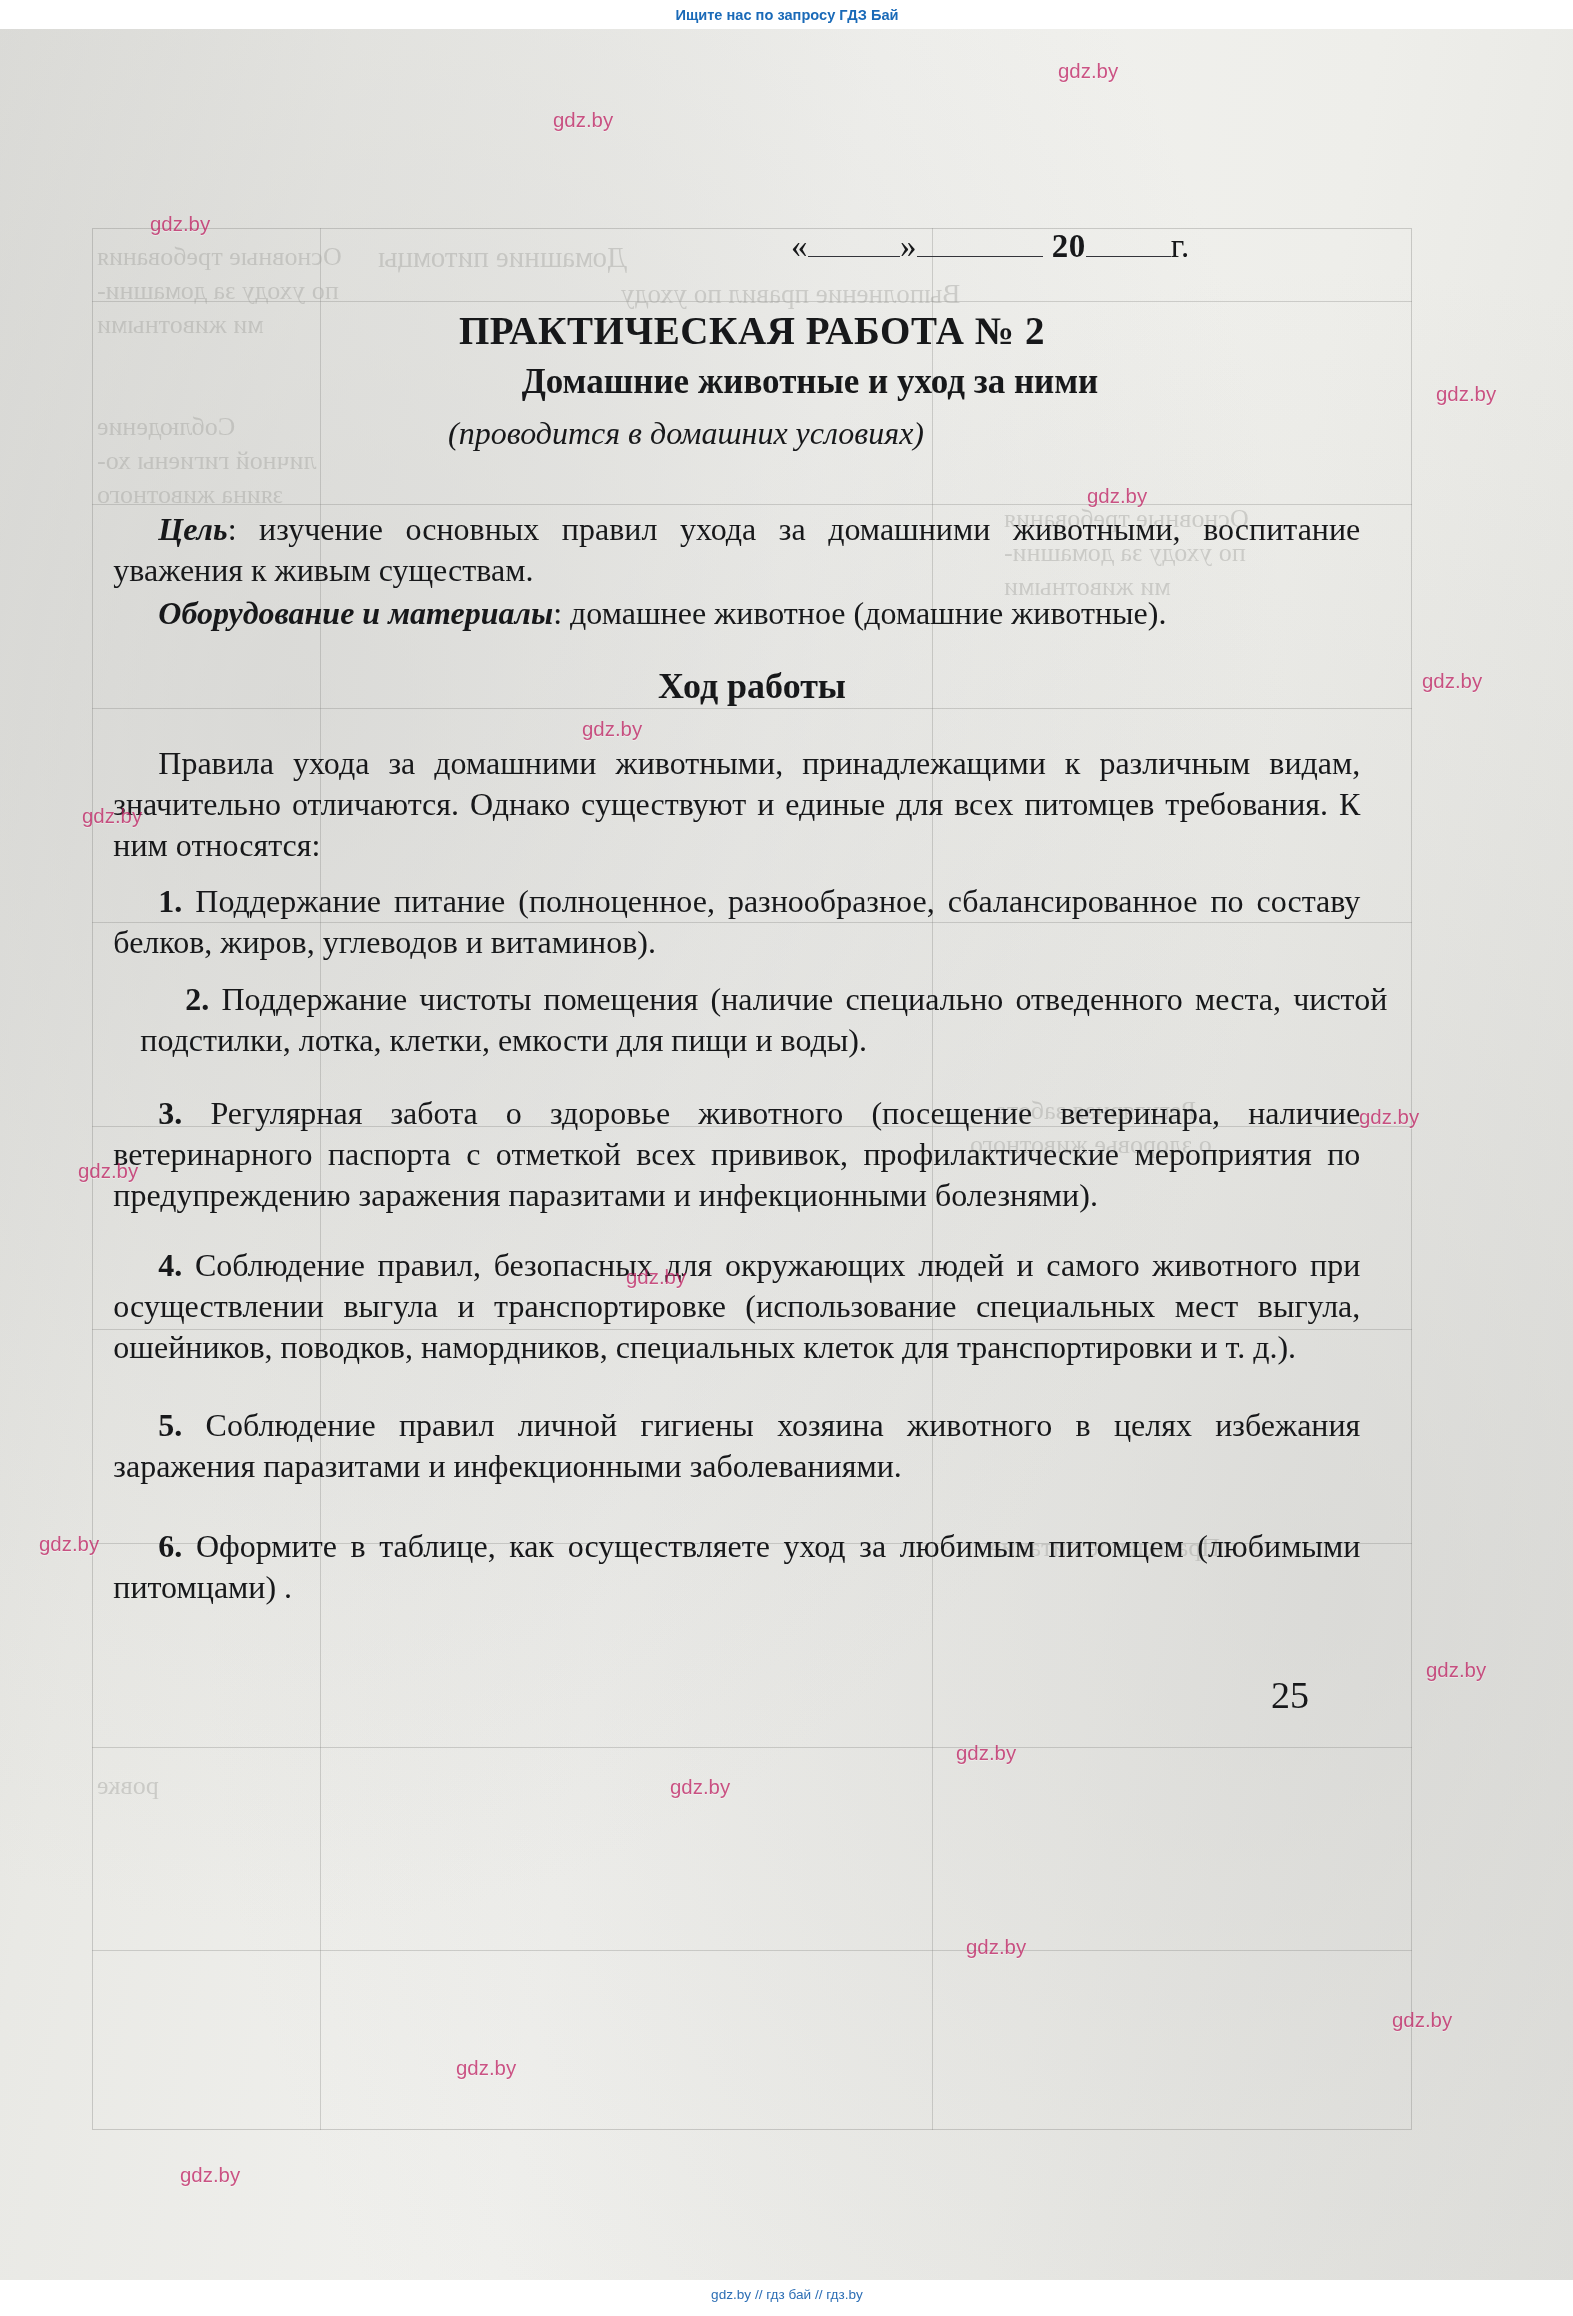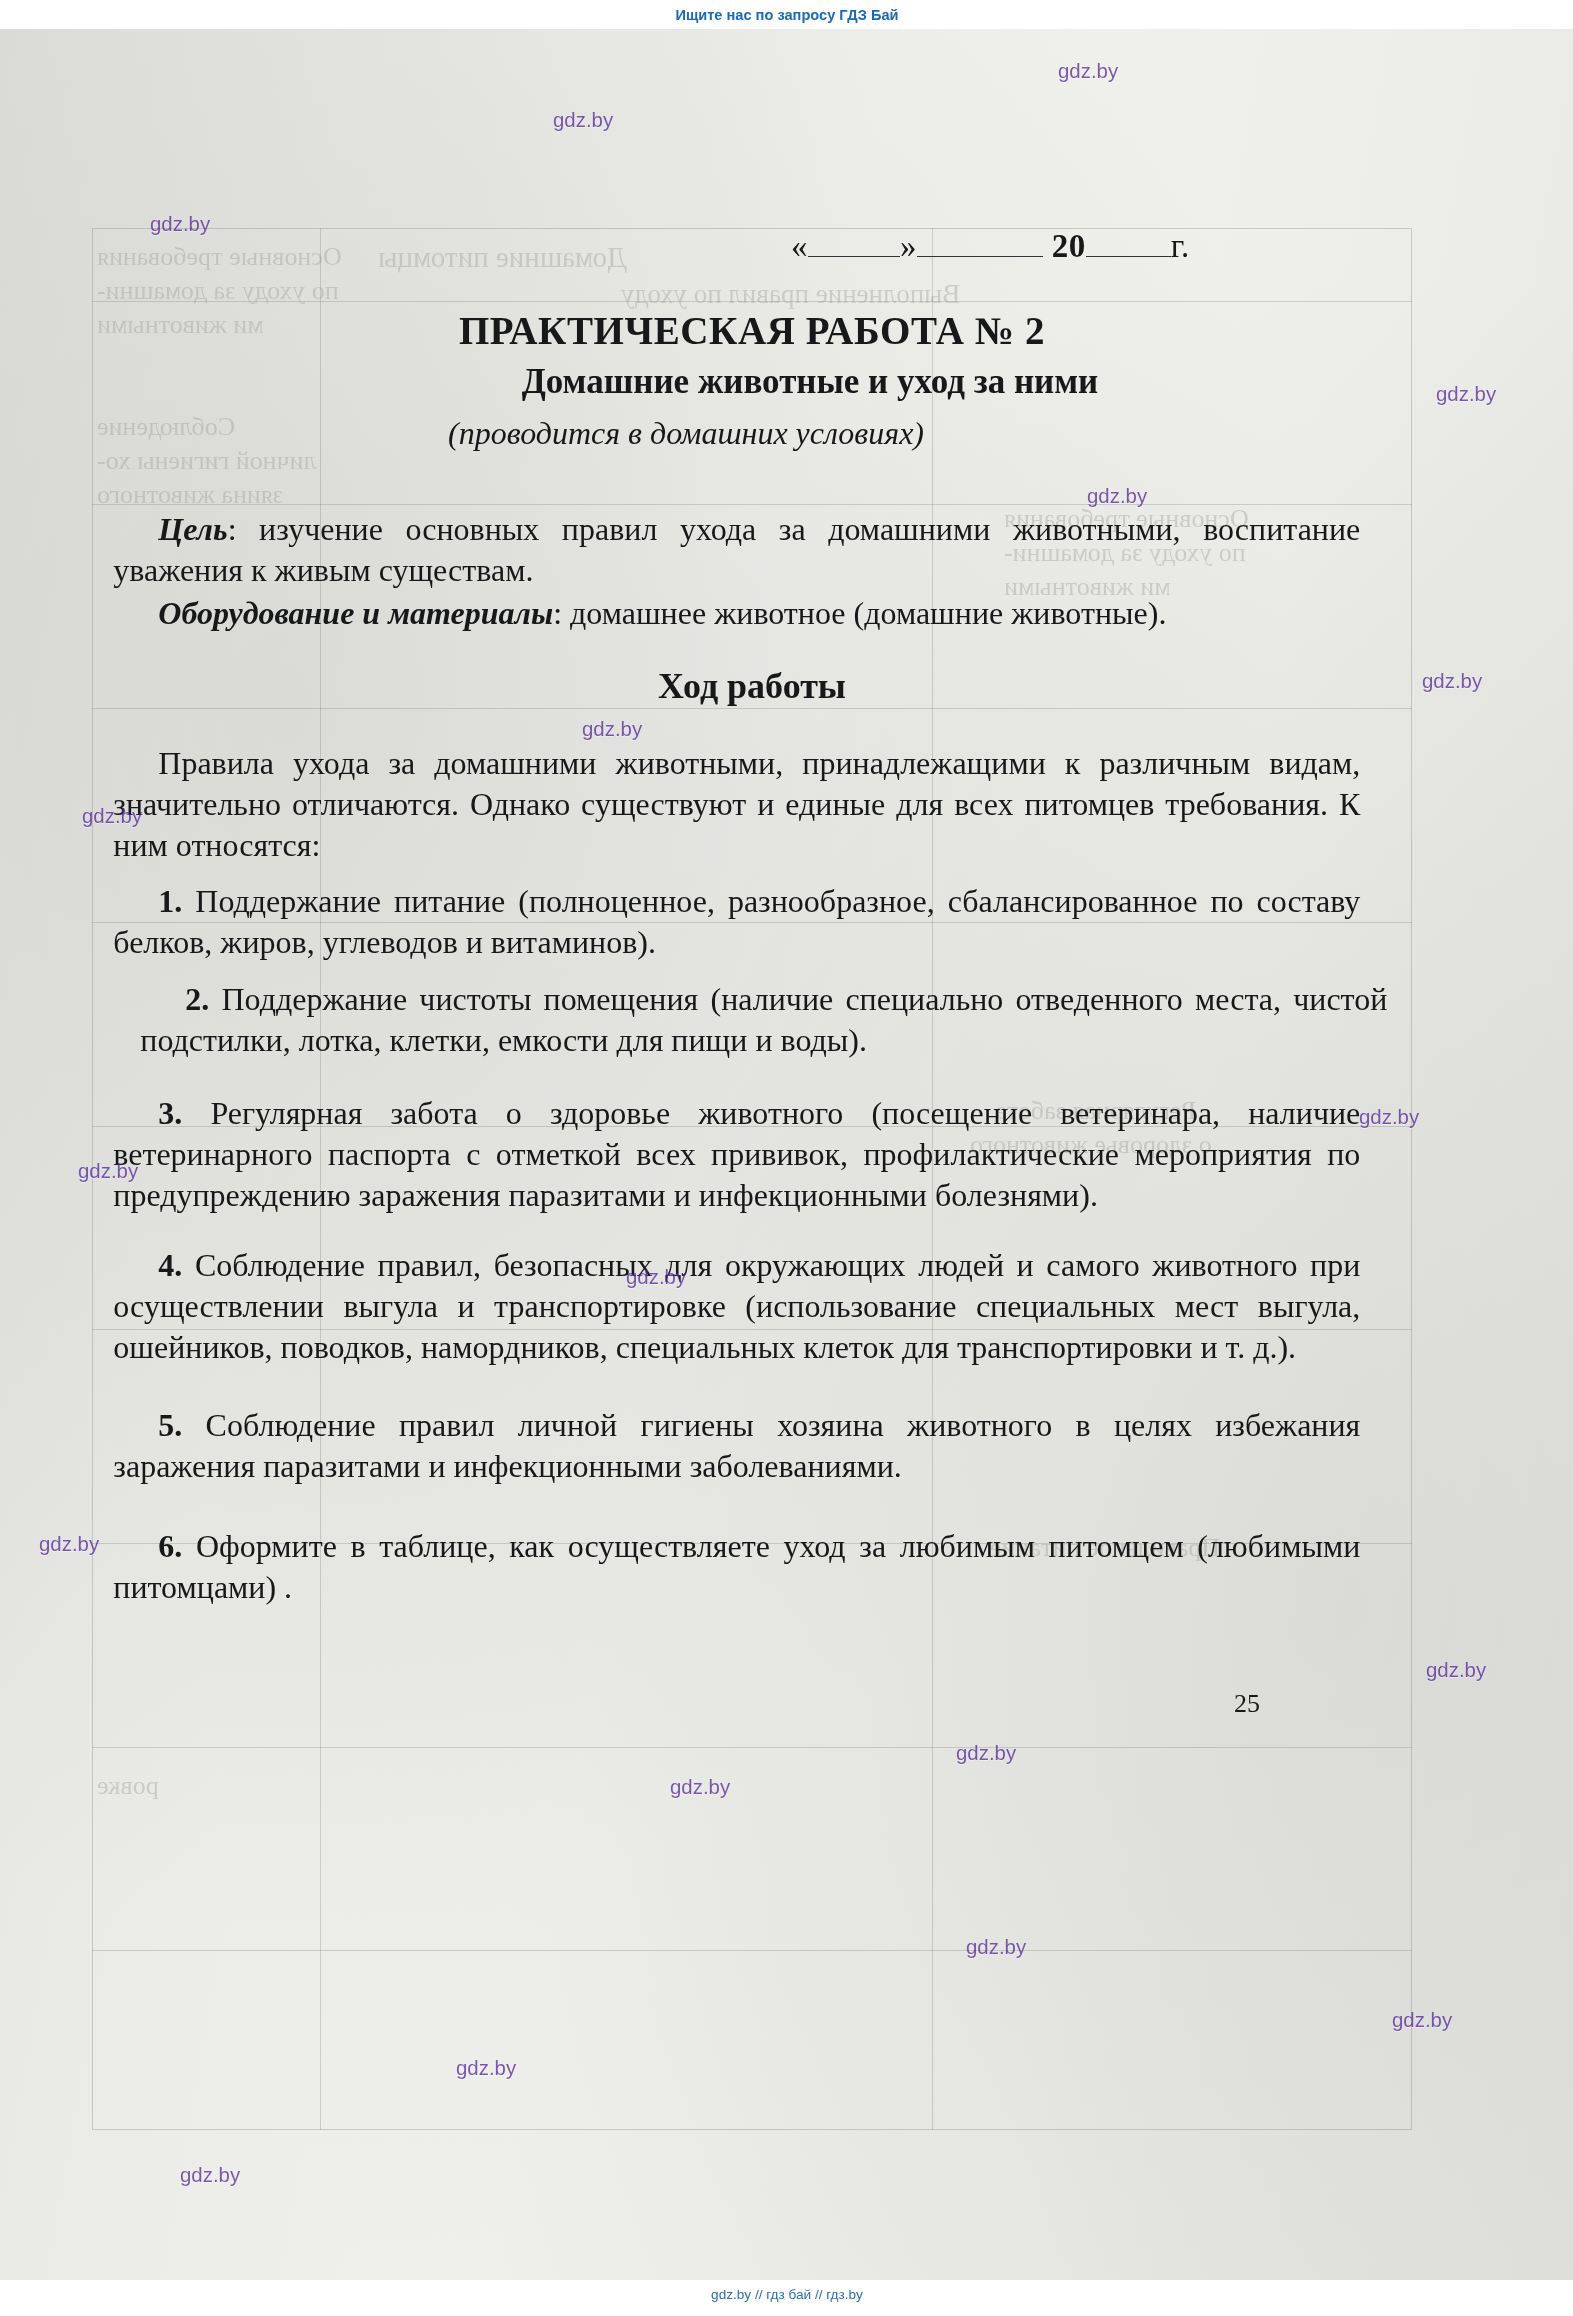--- a/index.html
+++ b/index.html
@@ -172,31 +172,30 @@
   .p-3  { top: 1032px; }
   .p-4  { top: 1184px; }
   .p-5  { top: 1344px; }
   .p-6  { top: 1465px; }
 
   .indent { text-indent: 45px; }
 
   .pagenum {
     position: absolute;
     top: 1644px;
-    left: 1142px;
-    font-size: 26px;
-    margin-top: 16px;
+    left: 1179px;
+    font-size: 38px;
   }
 
   
   .wm {
     position: absolute;
     font-family: "Liberation Sans", sans-serif;
     font-size: 20.4px;
-    color: #4c1d95;
+    color: #be185d;
     opacity: 0.72;
     white-space: nowrap;
     pointer-events: none;
     user-select: none;
     z-index: 30;
     text-shadow: 0 1px 0 rgba(255,255,255,0.55);
   }
 </style>
 </head>
 <body>

